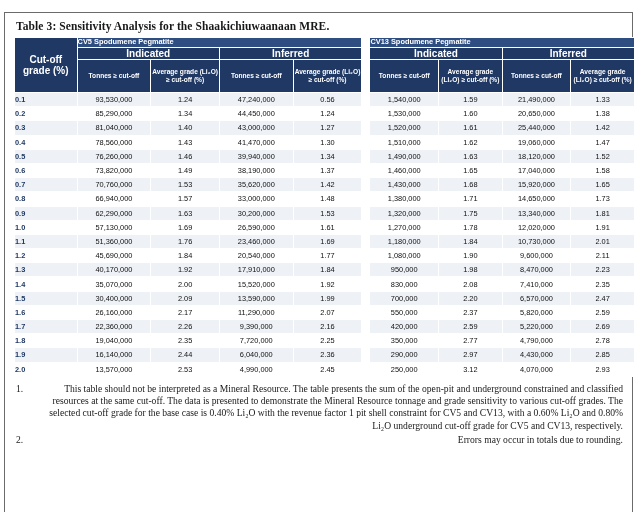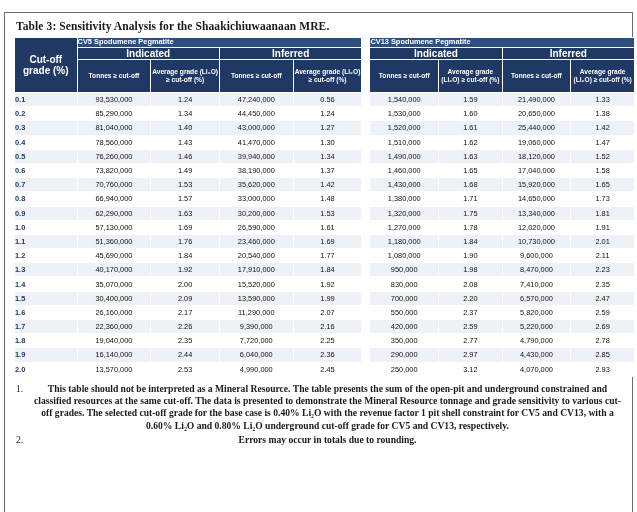--- a/index.html
+++ b/index.html
@@ -115,22 +115,21 @@
     margin-bottom: 2px;
   }
   .note-num {
     width: 16px;
     flex: 0 0 16px;
     text-align: left;
     padding-left: 2px;
   }
   .note-txt {
     flex: 1 1 auto;
-    text-align: center;
-    font-weight: bold;
+    text-align: right;
   }
   .outer-border {
     position: absolute;
     left: 4px;
     top: 4px;
     width: 629px;
     height: 504px;
     border: 1px solid #6b6b6b;
     box-sizing: border-box;
     pointer-events: none;

